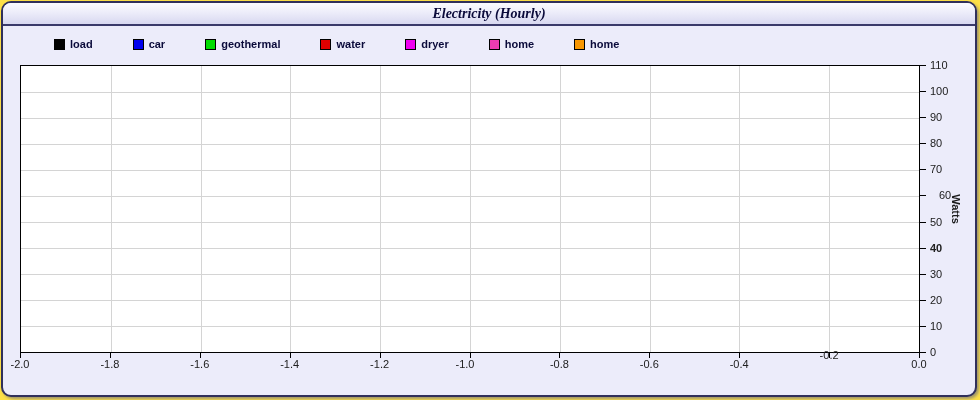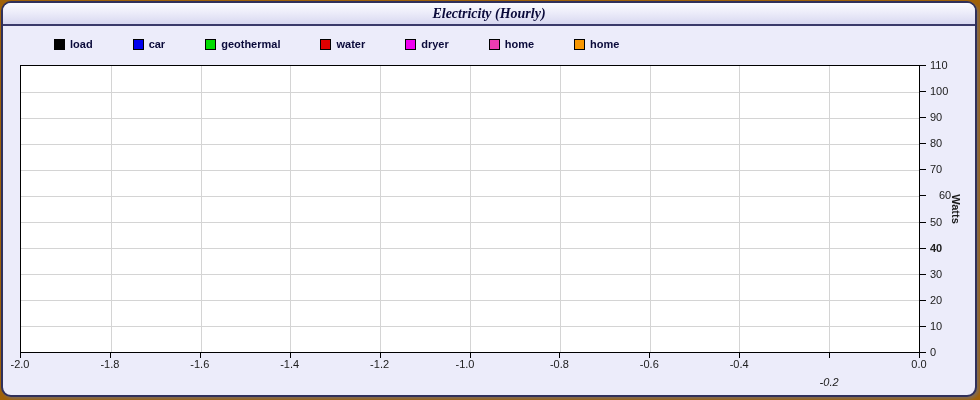--- a/index.html
+++ b/index.html
@@ -1,19 +1,19 @@
 <!DOCTYPE html>
 <html><head>
 <meta charset="utf-8">
 <style>
   html,body { margin:0; padding:0; background:#ffffff; }
   #stage {
     position:relative; width:980px; height:400px;
     font-family:"Liberation Sans", sans-serif;
-    overflow:hidden; background:#a16207;
+    overflow:hidden; background:#fde047;
   }
   .window {
     position:absolute; left:1px; top:1px; width:972px; height:392px;
     background:#ececfa; border:2px solid #30305a; border-radius:10px;
     box-shadow:2px 2px 3px rgba(110,110,125,0.65);
   }
   .titlebar {
     position:absolute; left:0; top:0; right:0; height:21px;
     background:linear-gradient(#fbfbff 0%, #e9e9f8 55%, #d8d8f0 100%);
     border-bottom:2px solid #3a3a6a;
@@ -136,21 +136,21 @@
       <div class="xlab" style="left: 359.6px; top: 358px;">-1.2</div>
       <div class="xtick" style="left: 469.5px; top: 353px;"></div>
       <div class="xlab" style="left: 445px; top: 358px; text-align: center;">-1.0</div>
       <div class="xtick" style="left: 559.4px; top: 353px;"></div>
       <div class="xlab" style="left: 539.4px; top: 358px;">-0.8</div>
       <div class="xtick" style="left: 649.3px; top: 353px;"></div>
       <div class="xlab" style="left: 629.3px; top: 358px;">-0.6</div>
       <div class="xtick" style="left: 739.2px; top: 353px;"></div>
       <div class="xlab" style="left: 719.2px; top: 358px;">-0.4</div>
       <div class="xtick" style="left: 829.1px; top: 353px;"></div>
-      <div class="xlab" style="left: 809.1px; top: 376px; font-style: italic;">-0.2</div>
+      <div class="xlab" style="left: 809.1px; top: 349px;">-0.2</div>
       <div class="xtick" style="left: 919px; top: 353px;"></div>
       <div class="xlab" style="left: 899px; top: 358px;">0.0</div>
       <div class="ytick" style="left: 920px; top: 352px;"></div>
       <div class="ylab" style="left: 930px; top: 346px;">0</div>
       <div class="ytick" style="left: 920px; top: 325.909px;"></div>
       <div class="ylab" style="left: 930px; top: 319.909px;">10</div>
       <div class="ytick" style="left: 920px; top: 299.818px;"></div>
       <div class="ylab" style="left: 930px; top: 294px;">20</div>
       <div class="ytick" style="left: 920px; top: 273.727px;"></div>
       <div class="ylab" style="left: 930px; top: 267.727px;">30</div>

